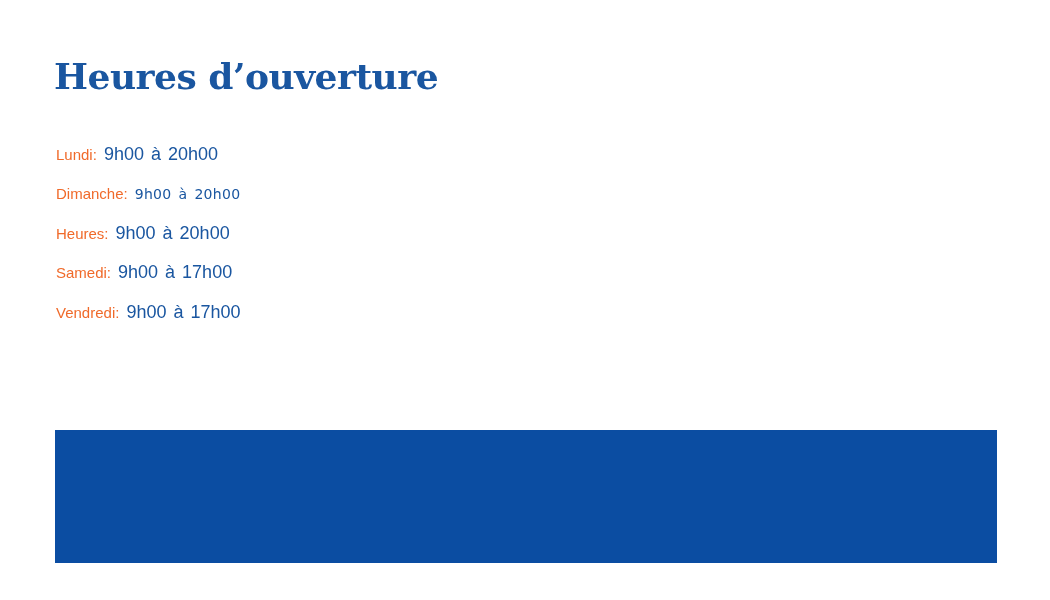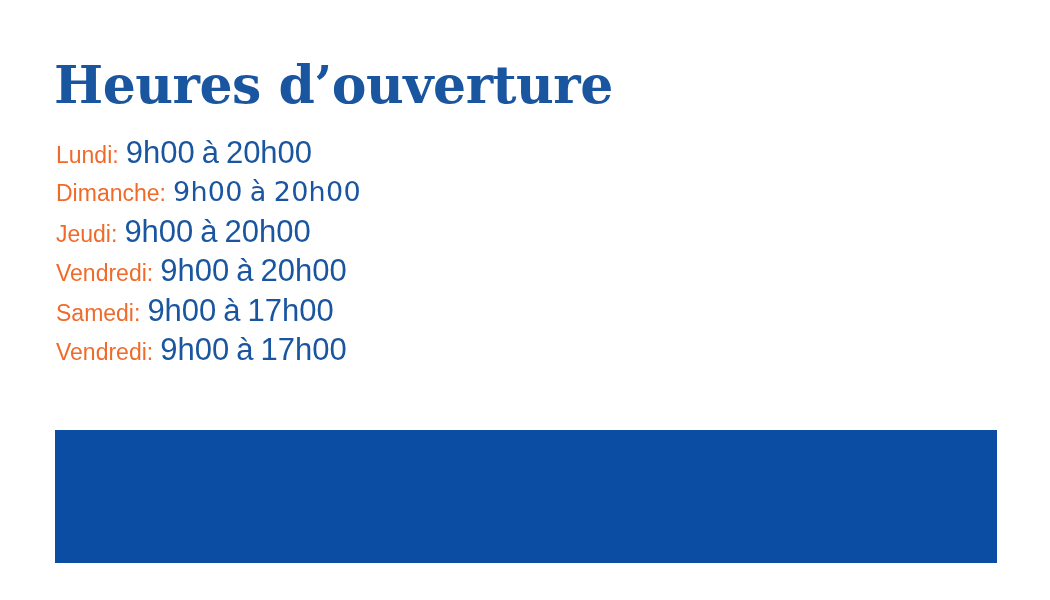--- a/index.html
+++ b/index.html
@@ -21,21 +21,21 @@
     background: #ffffff;
   }
 
   
   .title {
     position: absolute;
     left: 54px;
     top: 58px;
     font-family: "DejaVu Serif", "Liberation Serif", serif;
     font-weight: 700;
-    font-size: 52px;
+    font-size: 36px;
     line-height: 1.05;
     color: #1A56A0;
     letter-spacing: -0.5px;
     white-space: nowrap;
   }
 
   
   .hours-list {
     position: absolute;
     left: 56px;
@@ -46,37 +46,37 @@
   .hours-row {
     height: 39.4px;
     line-height: 39.4px;
     white-space: nowrap;
     font-size: 23px;
     font-family: "Liberation Sans", sans-serif;
   }
 
   .day-label {
     color: #F06A2A;
-    font-size: 23px;
+    font-size: 15px;
   }
 
   .hours-value {
     color: #1A56A0;
-    font-size: 31px;
+    font-size: 18px;
     margin-left: 7px;
   }
 
   .hours-value .sep {
     margin: 0 7px;
   }
 
   
   .hours-row.alt-face .hours-value {
     font-family: "DejaVu Sans", sans-serif;
-    font-size: 27px;
+    font-size: 14px;
     letter-spacing: 0.3px;
   }
 
   
   .banner {
     position: absolute;
     left: 55px;
     top: 430px;
     width: 942px;
     height: 133px;
@@ -95,26 +95,23 @@
     <div class="hours-row">
       <span class="day-label">Lundi:</span><span class="hours-value"><span>9h00</span><span class="sep">à</span><span>20h00</span></span>
     </div>
 
 
     <div class="hours-row alt-face">
       <span class="day-label">Dimanche:</span><span class="hours-value"><span>9h00</span><span class="sep">à</span><span>20h00</span></span>
     </div>
 
     <div class="hours-row">
-      <span class="day-label">Jeudi:</span><span class="hours-value"><span>9h00</span><span class="sep">à</span><span>20h00</span></span>
+      <span class="day-label">Heures:</span><span class="hours-value"><span>9h00</span><span class="sep">à</span><span>20h00</span></span>
     </div>
 
-    <div class="hours-row">
-      <span class="day-label">Vendredi:</span><span class="hours-value"><span>9h00</span><span class="sep">à</span><span>20h00</span></span>
-    </div>
 
     <div class="hours-row">
       <span class="day-label">Samedi:</span><span class="hours-value"><span>9h00</span><span class="sep">à</span><span>17h00</span></span>
     </div>
 
     <div class="hours-row">
       <span class="day-label">Vendredi:</span><span class="hours-value"><span>9h00</span><span class="sep">à</span><span>17h00</span></span>
     </div>
 
   </div>

